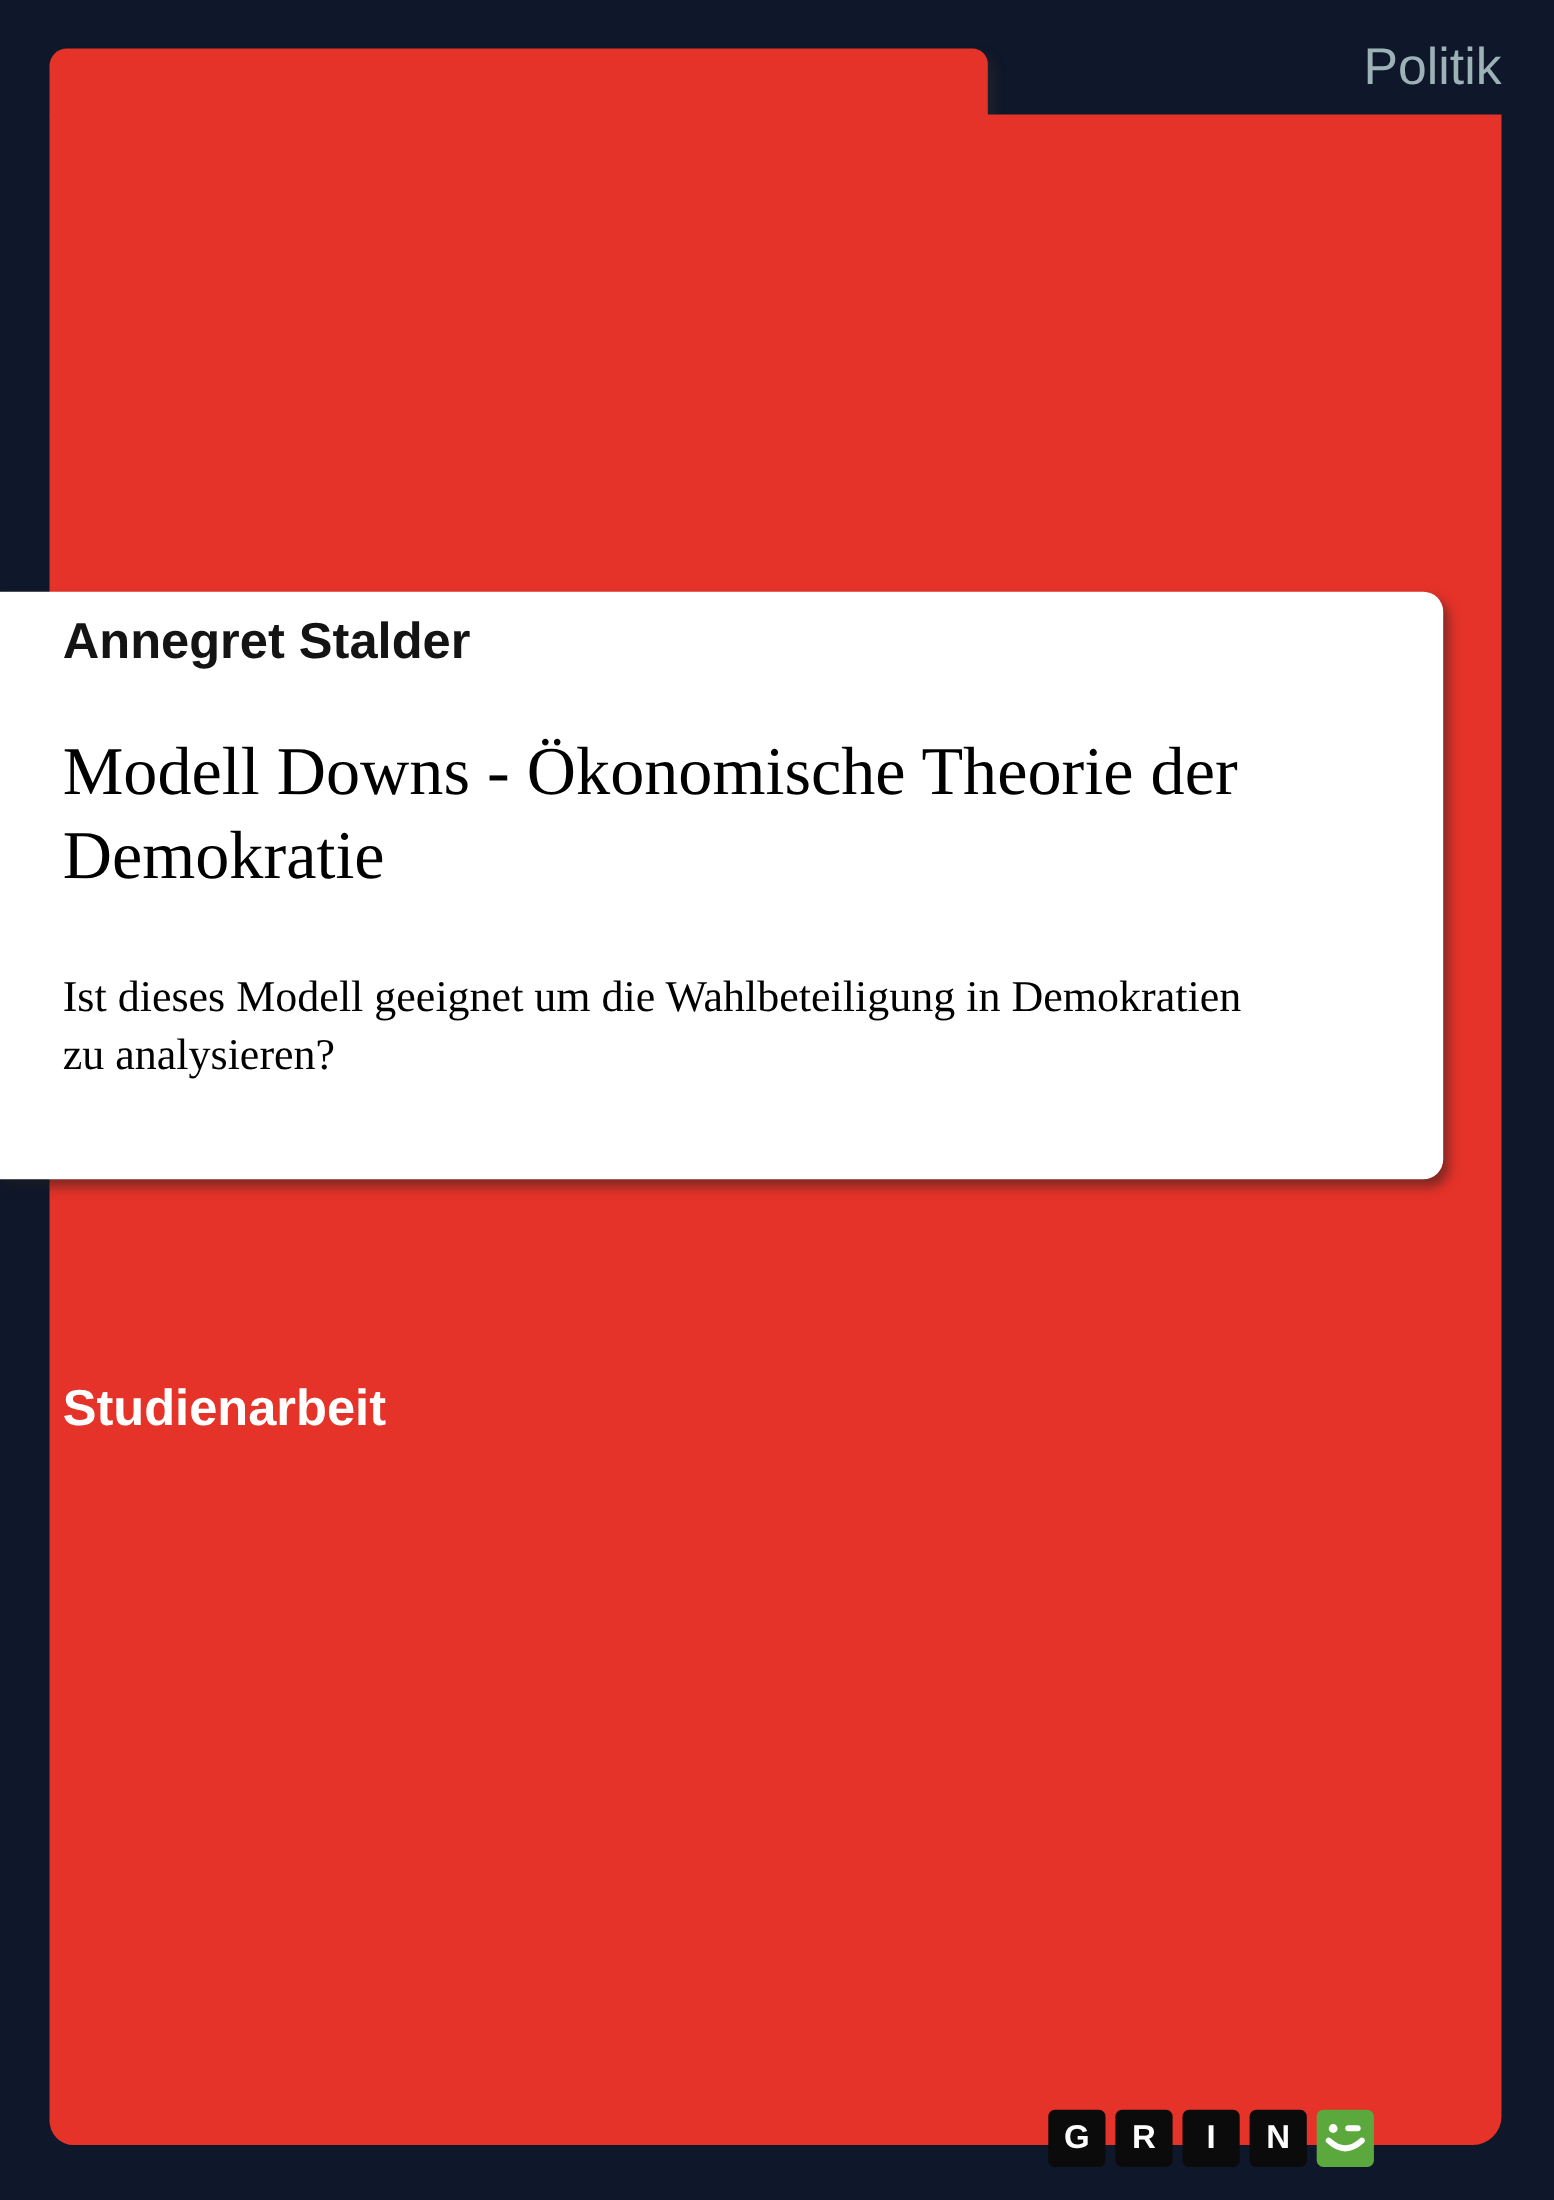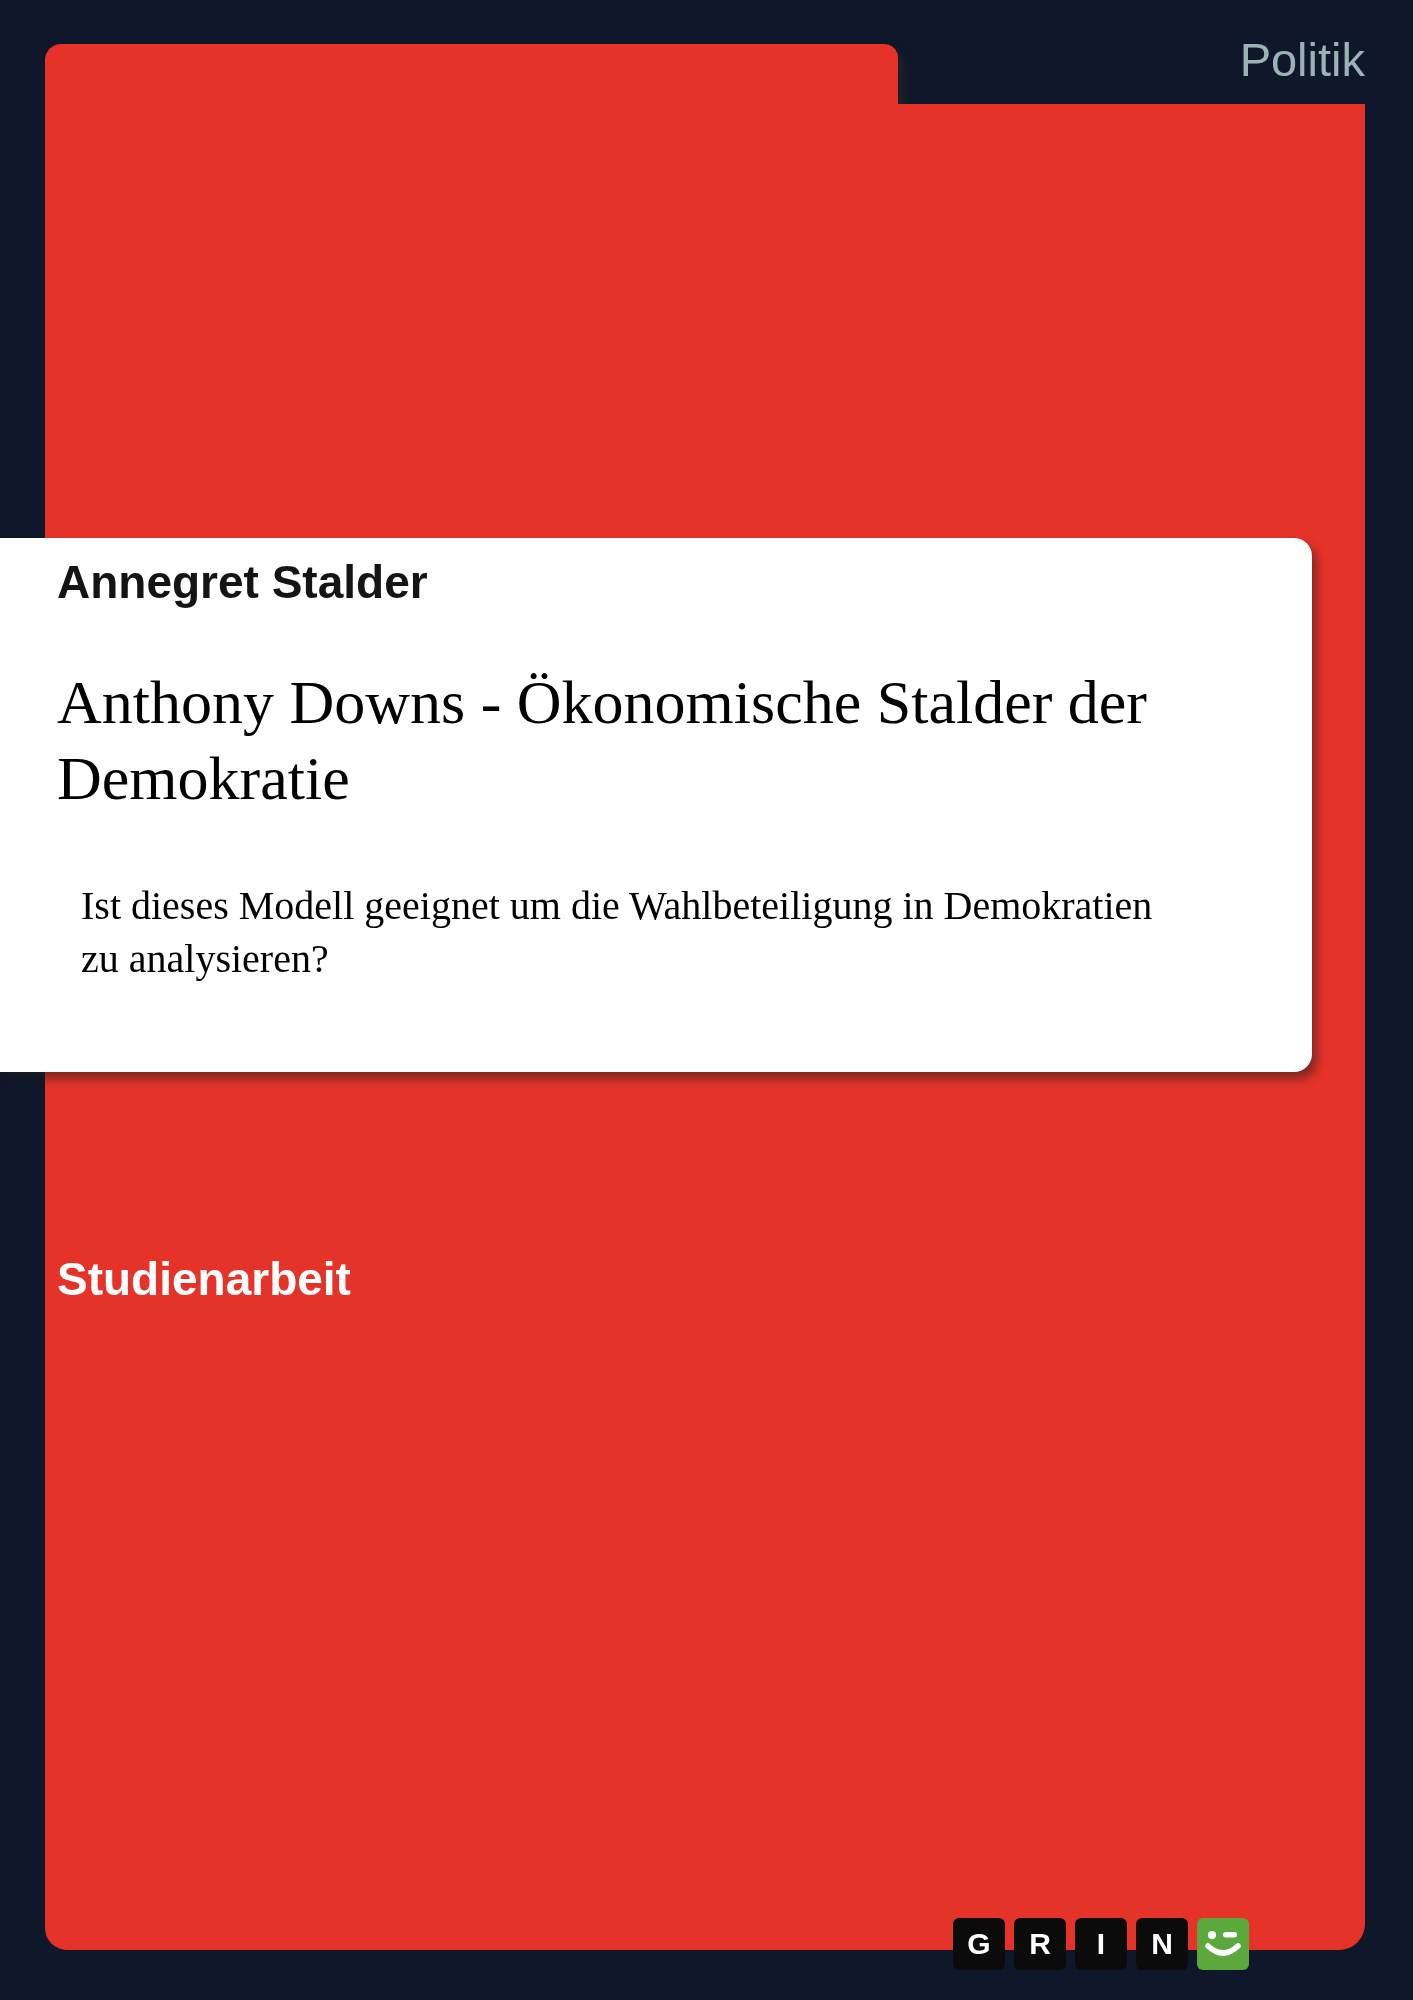--- a/index.html
+++ b/index.html
@@ -81,21 +81,20 @@
   }
 
   .subtitle {
     margin-top: 64px;
     font-family: "Liberation Serif", serif;
     font-size: 40px;
     font-weight: normal;
     color: #000000;
     line-height: 1.32;
     max-width: 1080px;
-    margin-left: 24px;
   }
 
   
   .doc-type {
     position: absolute;
     left: 57px;
     top: 1252px;
     font-size: 46px;
     font-weight: bold;
     color: #ffffff;
@@ -134,21 +133,21 @@
 
 <div class="page">
 
   <span class="category">Politik</span>
 
   <div class="red-upper"></div>
   <div class="red-main"></div>
 
   <div class="title-card">
     <div class="author">Annegret Stalder</div>
-    <div class="title">Anthony Downs - Ökonomische Stalder der Demokratie</div>
+    <div class="title">Modell Downs - Ökonomische Theorie der Demokratie</div>
     <div class="subtitle">Ist dieses Modell geeignet um die Wahlbeteiligung in Demokratien zu analysieren?</div>
   </div>
 
   <div class="doc-type">Studienarbeit</div>
 
   <div class="grin-logo">
     <div class="grin-tile">G</div>
     <div class="grin-tile">R</div>
     <div class="grin-tile">I</div>
     <div class="grin-tile">N</div>

